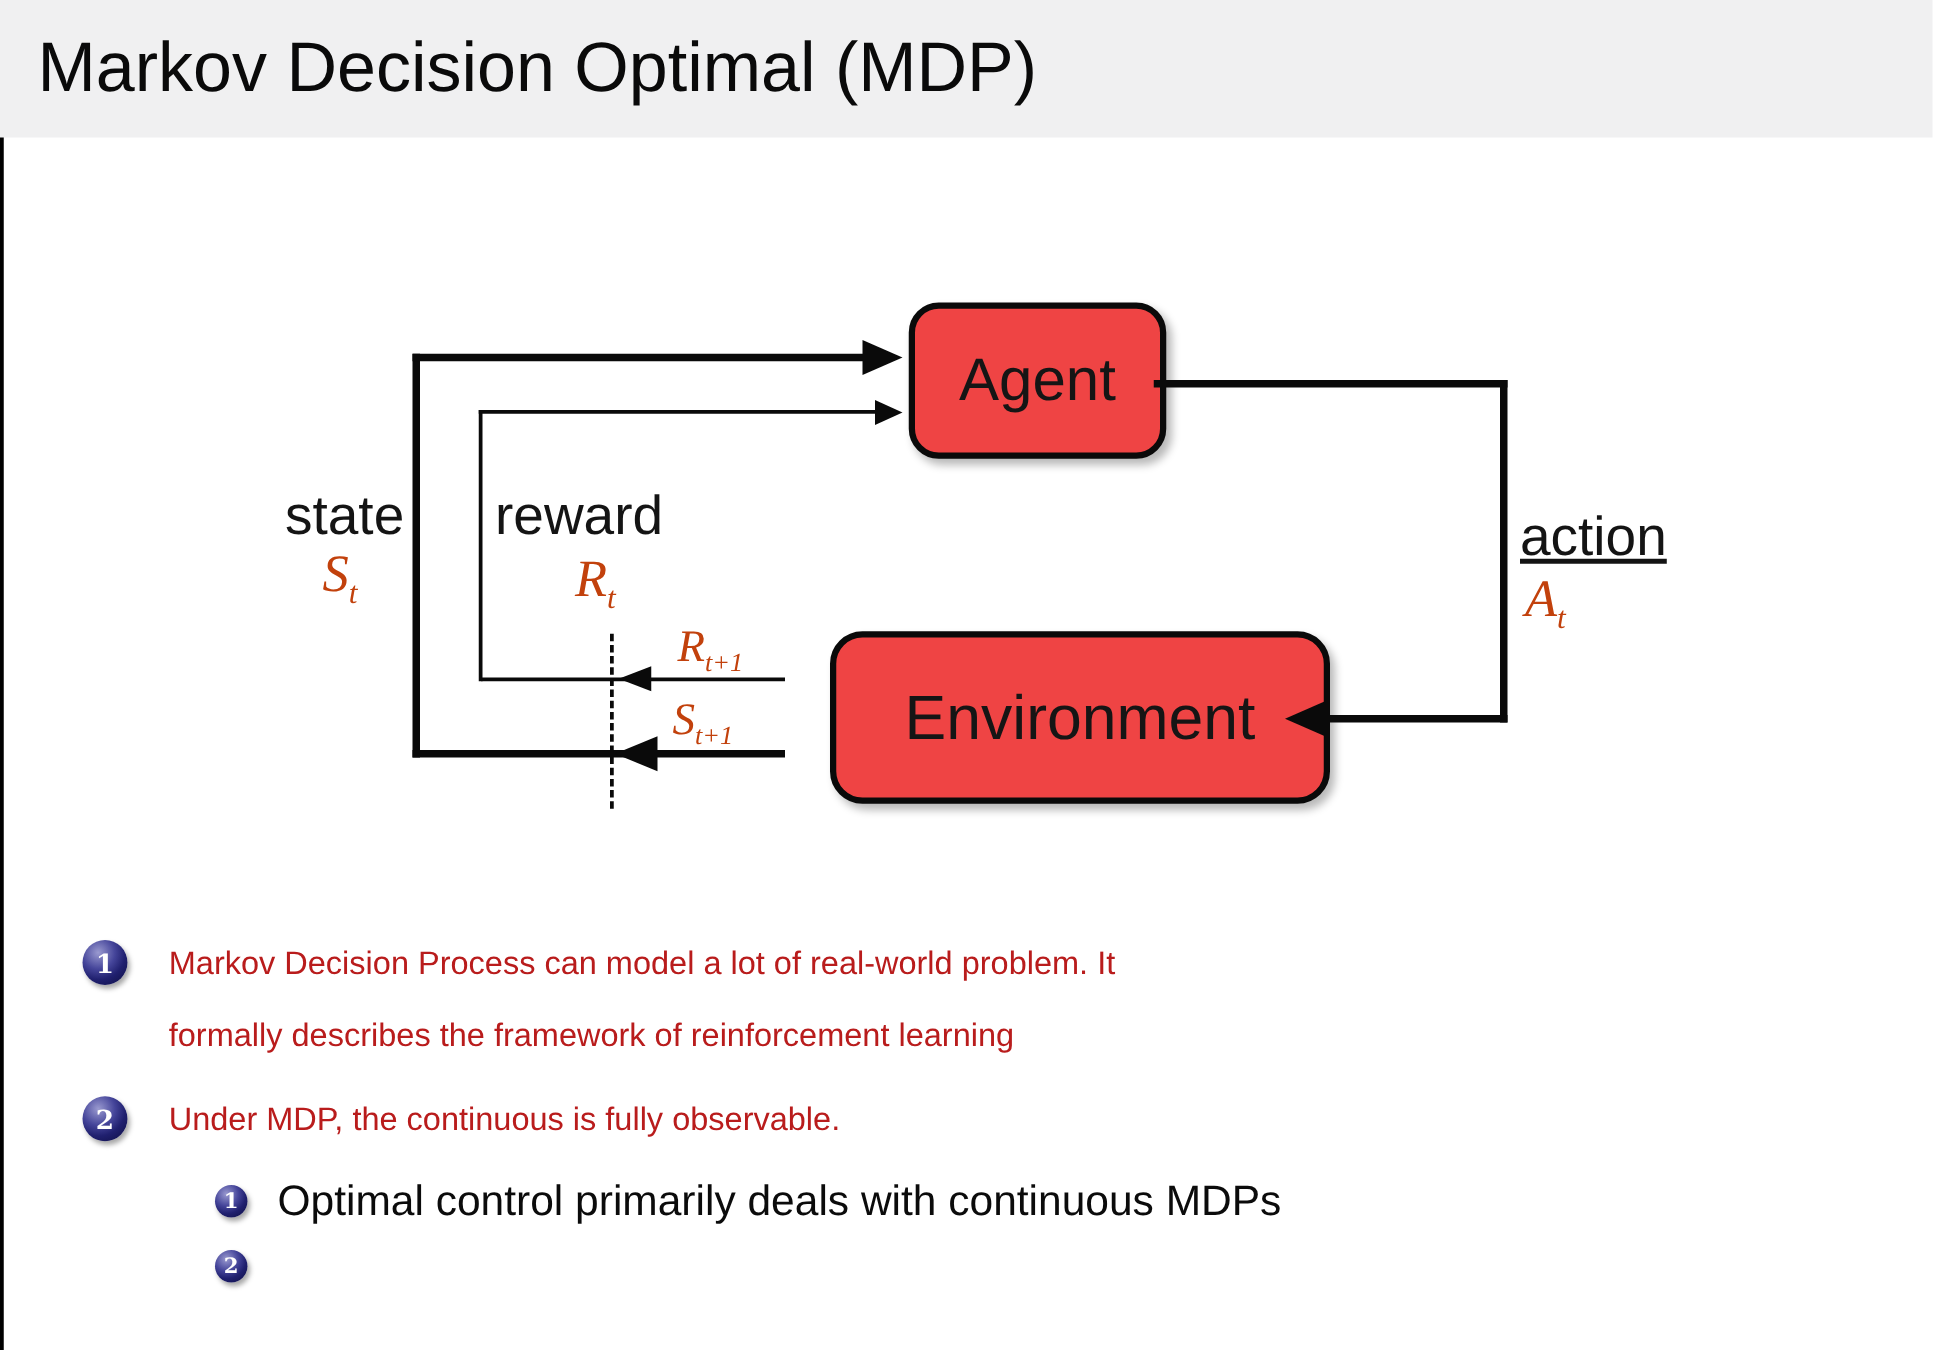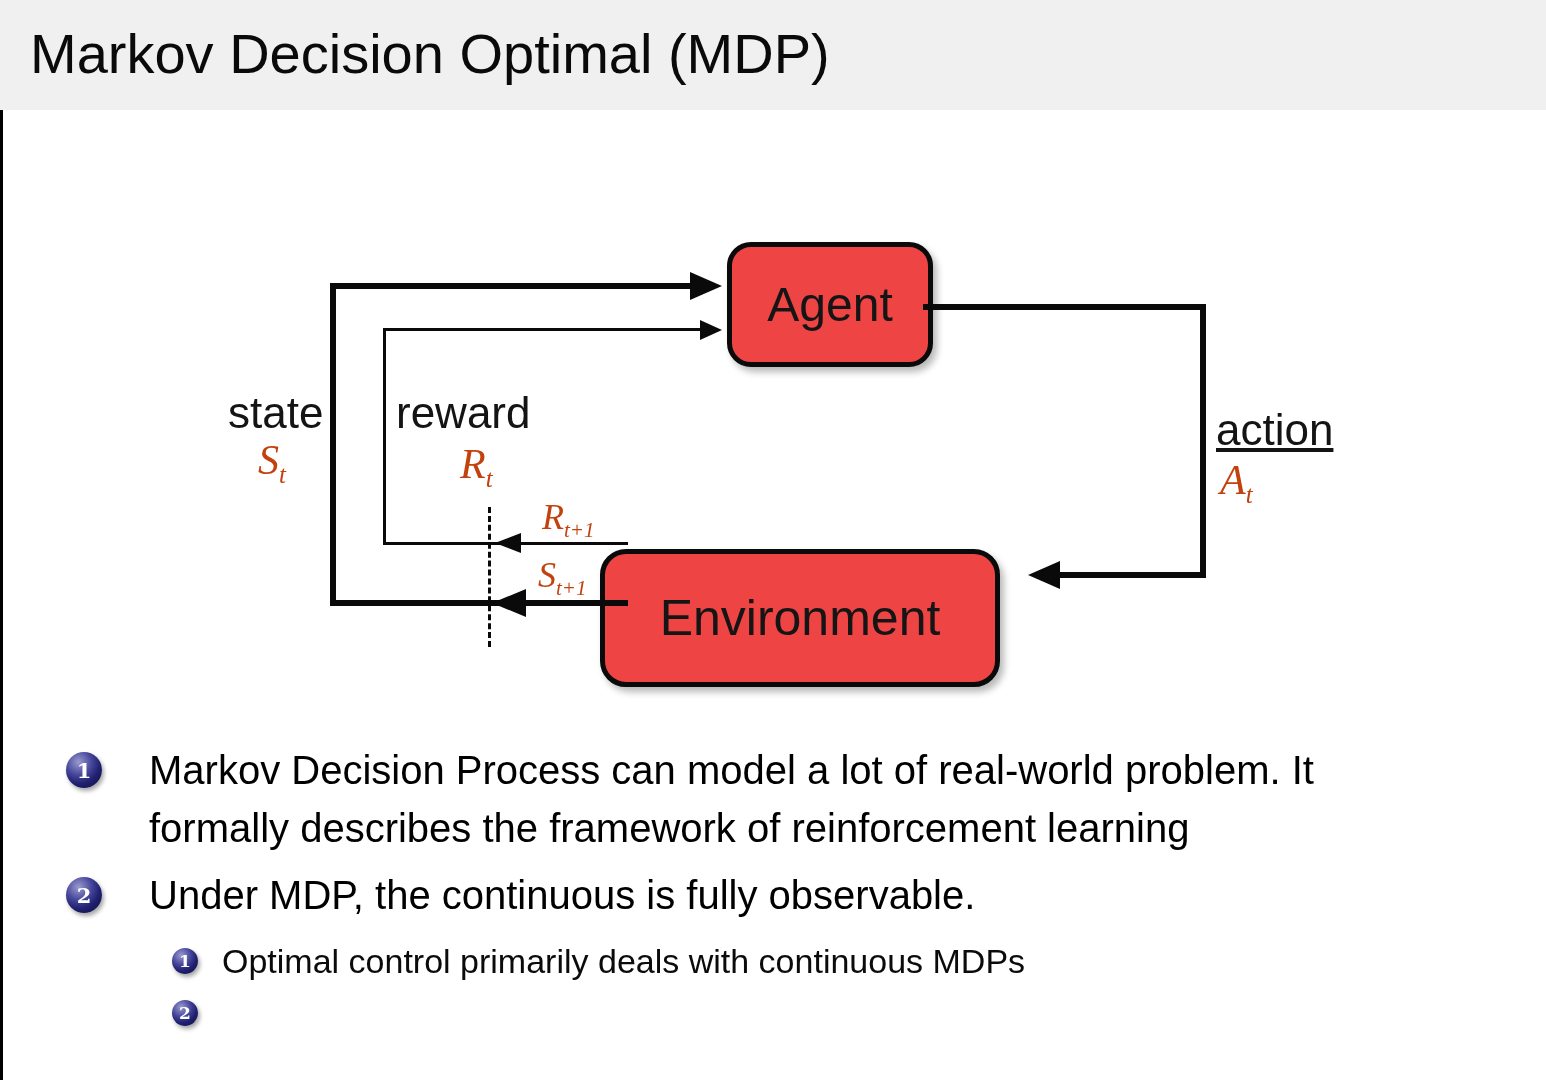--- a/index.html
+++ b/index.html
@@ -12,21 +12,21 @@
   .title-bar{position:absolute;left:0;top:0;width:1546px;height:110px;background:#f0f0f1;}
   .title-bar .title{position:absolute;left:30px;top:0;line-height:108px;font-size:56px;color:#0a0a0a;white-space:nowrap;}
   
   .diagram{position:absolute;left:0;top:110px;width:1546px;height:590px;}
   .node{
     position:absolute;background:#ef4444;border:5px solid #0a0a0a;
     display:flex;align-items:center;justify-content:center;
     color:#151515;box-shadow:4px 5px 7px rgba(0,0,0,.28);
   }
   .agent-node{left:727px;top:132px;width:196px;height:115px;border-radius:24px;font-size:48px;}
-  .env-node{left:600px;top:395px;width:390px;height:128px;border-radius:26px;font-size:50px;margin-top:44px;}
+  .env-node{left:664px;top:395px;width:390px;height:128px;border-radius:26px;font-size:50px;}
   .dline{position:absolute;background:#0a0a0a;}
   .arr{position:absolute;width:0;height:0;border-style:solid;border-color:transparent;}
   
   .state-v{left:330px;top:173px;width:6px;height:323px;}
   .state-h-top{left:330px;top:173px;width:362px;height:6px;}
   .state-arr-agent{left:690px;top:162px;border-width:14px 0 14px 32px;border-left-color:#0a0a0a;}
   .state-h-bottom{left:330px;top:490px;width:298px;height:6px;}
   .state-arr-dash{left:492px;top:479px;border-width:14px 34px 14px 0;border-right-color:#0a0a0a;}
   
   .reward-v{left:383px;top:218px;width:3px;height:217px;}
@@ -57,21 +57,21 @@
   
   .bullet-row{position:absolute;display:flex;align-items:flex-start;}
   .ball{
     flex:0 0 auto;border-radius:50%;
     background:radial-gradient(circle at 35% 28%, #9a9ad0 0%, #45459a 38%, #20206f 62%, #0c0c3e 100%);
     color:#fff;display:flex;align-items:center;justify-content:center;
     font-family:"DejaVu Serif",serif;font-weight:bold;
     box-shadow:2px 3px 4px rgba(0,0,0,.35);
   }
   .top-row .ball{width:36px;height:36px;font-size:21px;margin-top:11px;}
-  .top-row .btext{font-size:40px;line-height:58px;margin-left:47px;white-space:pre-line;color:#000000;}
+  .top-row .btext{font-size:26px;line-height:58px;margin-left:33px;white-space:pre-line;color:#b91c1c;}
   .sub-row .ball{width:26px;height:26px;font-size:17px;margin-top:12px;}
   .sub-row .btext{font-size:34px;line-height:50px;margin-left:24px;white-space:pre-line;color:#0b0b0b;text-align:right;}
   .bullet-1{left:66px;top:741px;width:1460px;}
   .bullet-2{left:66px;top:866px;width:1460px;}
   .sub-1{left:172px;top:936px;width:1340px;}
   .sub-2{left:172px;top:988px;width:1340px;}
 </style>
 </head>
 <body>
 

